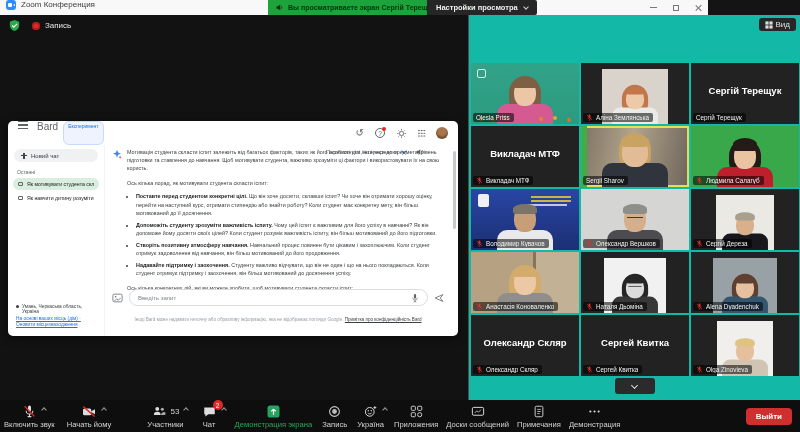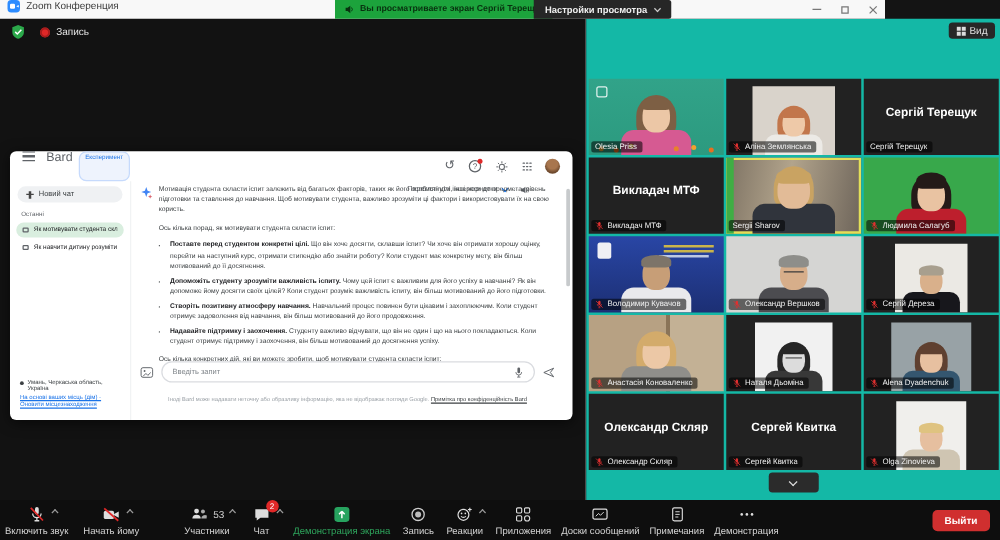--- a/index.html
+++ b/index.html
@@ -636,21 +636,21 @@
       <div class="tb-ico">
         <svg width="15" height="15" viewBox="0 0 20 20">
             <circle cx="9" cy="10.5" r="5.8" stroke="#ddd" stroke-width="1.3" fill="none"></circle>
             <circle cx="7" cy="9" r=".9" fill="#ddd"></circle>
             <circle cx="11" cy="9" r=".9" fill="#ddd"></circle>
             <path d="M6.4 12a3.4 3.4 0 0 0 5.2 0" stroke="#ddd" stroke-width="1.2" fill="none"></path>
             <path d="M15.8 2.8v4M13.8 4.8h4" stroke="#ddd" stroke-width="1.2"></path>
           </svg>
         <span class="chev"></span>
       </div>
-      <div class="tb-label">Реакции</div>
+      <div class="tb-label">Україна</div>
     </div>
 
     <div class="tb-item ml10">
       <div class="tb-ico">
         <svg width="15" height="15" viewBox="0 0 20 20">
             <rect x="3" y="3" width="5.5" height="5.5" rx="1.2" stroke="#ddd" stroke-width="1.2" fill="none"></rect>
             <rect x="11.5" y="3" width="5.5" height="5.5" rx="1.2" stroke="#ddd" stroke-width="1.2" fill="none"></rect>
             <rect x="3" y="11.5" width="5.5" height="5.5" rx="1.2" stroke="#ddd" stroke-width="1.2" fill="none"></rect>
             <rect x="11.5" y="11.5" width="5.5" height="5.5" rx="2.7" stroke="#ddd" stroke-width="1.2" fill="none"></rect>
           </svg>

